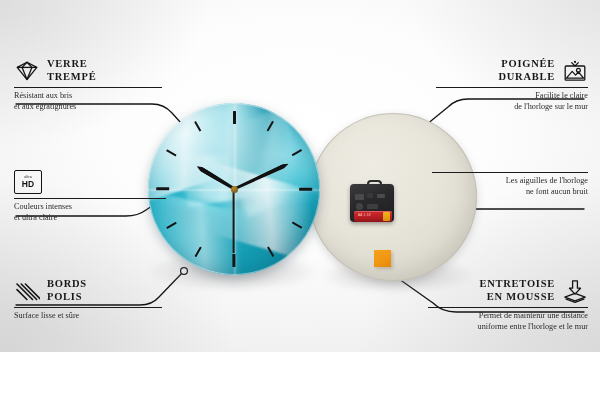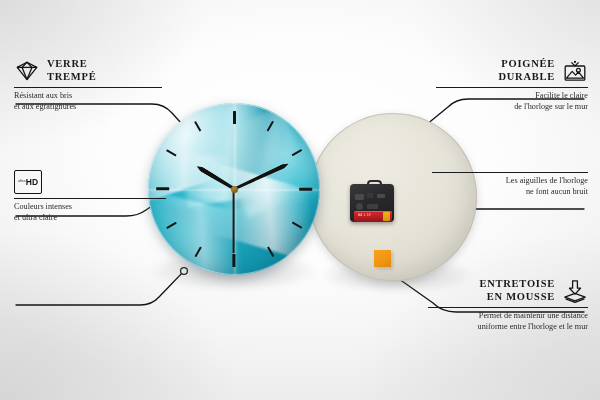--- a/index.html
+++ b/index.html
@@ -3,21 +3,21 @@
 <meta charset="utf-8">
 <style>
   html,body{margin:0;padding:0;}
   body{
     width:600px;height:400px;overflow:hidden;
     font-family:"Liberation Serif",serif;
     background:#ffffff;
     position:relative;
   }
   #stage{
-    position:absolute;inset:0;width:600px;height:400px;
+    position:absolute;inset:0;width:600px;height:352px;
     background:
       radial-gradient(ellipse 420px 250px at 50% 38%, #ffffff 0%, #fdfdfd 45%, #f4f4f4 78%, #ececec 100%),
       linear-gradient(160deg,#ffffff 0%,#f7f7f7 45%,#e9e9e9 100%);
     overflow:hidden;
   }
   .corner-shade{position:absolute;pointer-events:none;}
   .sh-tl{left:0;top:0;width:210px;height:150px;
     background:radial-gradient(ellipse at 0% 0%, rgba(205,205,205,.55) 0%, rgba(205,205,205,0) 70%);}
   .sh-bl{left:0;bottom:0;width:230px;height:170px;
     background:radial-gradient(ellipse at 0% 100%, rgba(198,198,198,.6) 0%, rgba(198,198,198,0) 72%);}
@@ -183,21 +183,21 @@
     white-space:pre-line;
   }
   .left  .feat-head{justify-content:flex-start;}
   .left  .feat-desc{text-align:left;}
   .right .feat-head{justify-content:flex-end;}
   .right .feat-desc{text-align:right;}
   .ico{width:26px;height:24px;flex:0 0 auto;display:block;}
   .ico svg{display:block;width:100%;height:100%;}
   .hd-box{
     width:26px;height:22px;border:1.6px solid #141414;border-radius:2px;
-    display:flex;flex-direction:row;align-items:center;justify-content:center;
+    display:flex;flex-direction:column;align-items:center;justify-content:center;
     font-family:"Liberation Sans",sans-serif;line-height:1;
   }
   .hd-ultra{font-size:3.6px;letter-spacing:.2px;color:#141414;margin-bottom:.5px;}
   .hd-main{font-size:8.5px;font-weight:bold;letter-spacing:.2px;color:#141414;}
 
   
   #f-verre       {left:14px; top:58px;  width:148px;}
   #f-impression  {left:14px; top:170px; width:152px;}
   #f-bords       {left:14px; top:278px; width:148px;}
   #f-poignee     {right:12px;top:58px;  width:152px;}
@@ -357,20 +357,40 @@
           <span class="hd-ultra">ultra</span>
           <span class="hd-main">HD</span>
         </span>
       </span>
     </div>
     <div class="rule"></div>
     <div class="feat-desc">Couleurs intenses
 et ultra claire</div>
   </div>
 
+  <div class="feature left" id="f-bords">
+    <div class="feat-head">
+      <span class="ico">
+        <svg viewBox="0 0 26 24">
+            <g stroke="#141414" stroke-width="1.6" stroke-linecap="round">
+          <path d="M3 5 L18.5 20.5"></path>
+              <path d="M7.2 5 L22.7 20.5"></path>
+          <path d="M11.4 5 L26 19.6"></path>
+              <path d="M3 10.6 L12.9 20.5"></path>
+        </g>
+          </svg>
+      </span>
+      <span class="feat-title">
+        <span>BORDS</span><br>
+        <span>POLIS</span>
+      </span>
+    </div>
+    <div class="rule"></div>
+    <div class="feat-desc">Surface lisse et sûre</div>
+  </div>
 
   <div class="feature right" id="f-poignee">
     <div class="feat-head">
       <span class="feat-title" style="text-align:right;">
         <span>POIGNÉE</span><br>
         <span>DURABLE</span>
       </span>
       <span class="ico">
         <svg viewBox="0 0 26 24">
             <g fill="none" stroke="#141414" stroke-width="1.3" stroke-linejoin="round">

